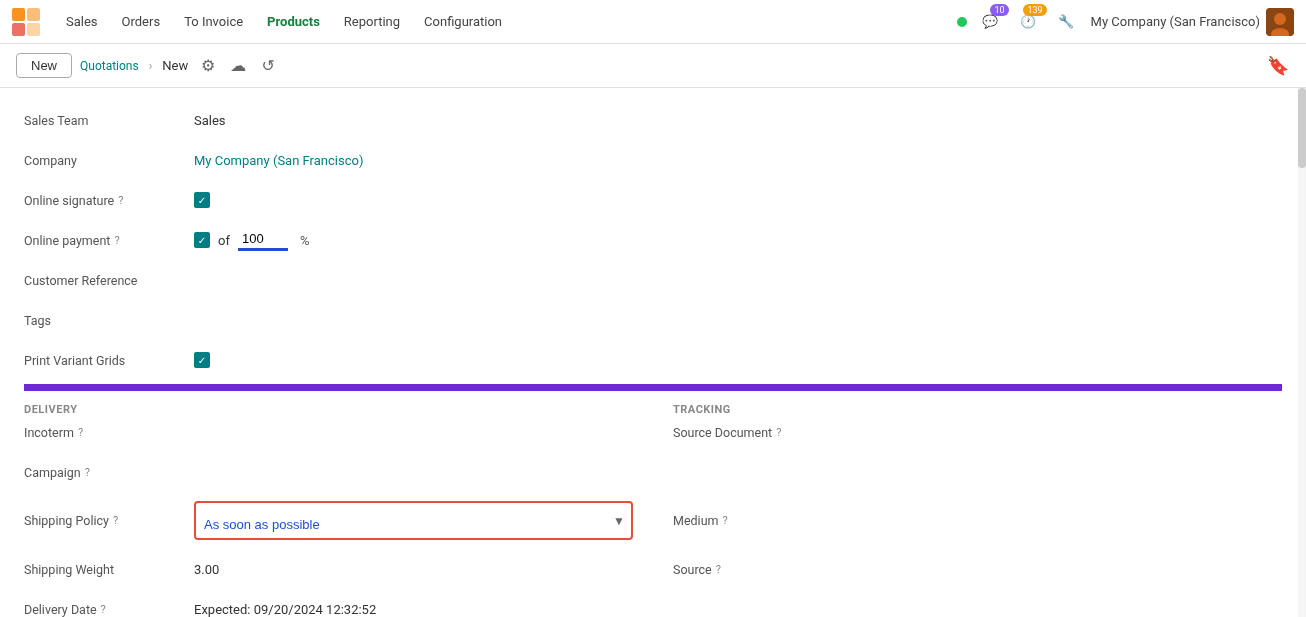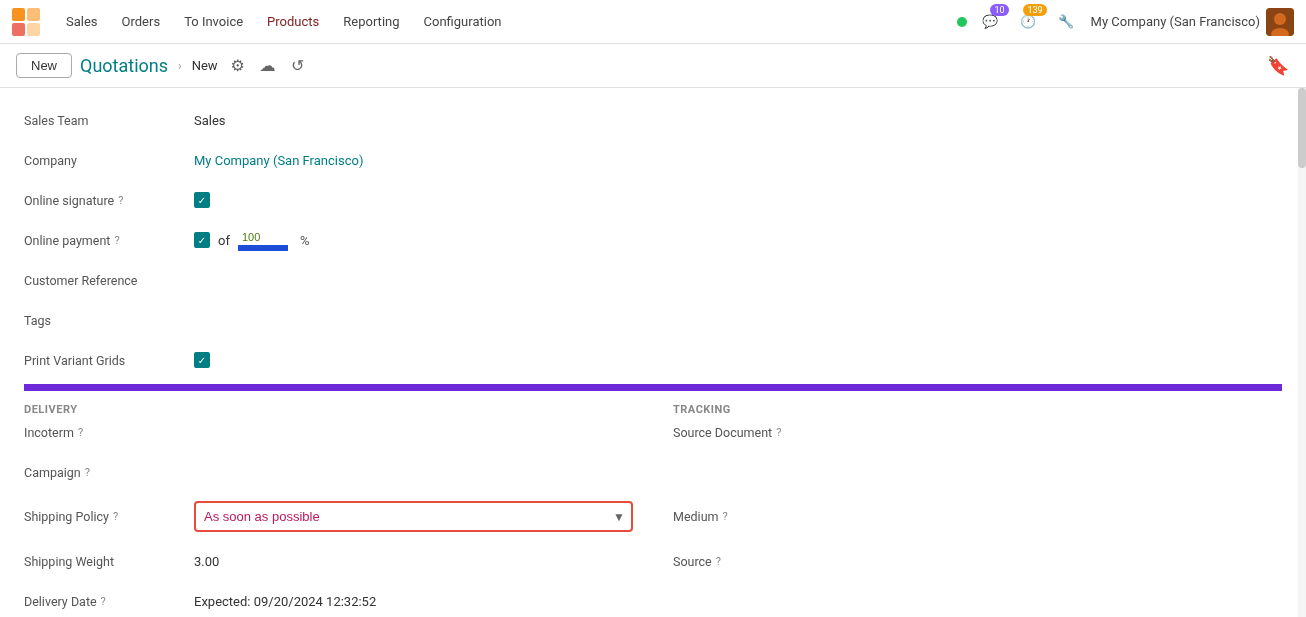--- a/index.html
+++ b/index.html
@@ -23,21 +23,21 @@
     .navbar-menu {
       display: flex; gap: 4px; align-items: center;
     }
     .navbar-item {
       padding: 6px 10px;
       color: #444;
       cursor: pointer;
       border-radius: 4px;
       font-size: 13px;
     }
-    .navbar-item.active { color: #7f1d1d; font-weight: 400; }
+    .navbar-item.active { color: #15803d; font-weight: 700; }
     .navbar-right {
       margin-left: auto;
       display: flex;
       align-items: center;
       gap: 10px;
     }
     .status-dot {
       width: 10px; height: 10px;
       background: #22c55e;
       border-radius: 50%;
@@ -86,21 +86,21 @@
     .btn-new {
       border: 1px solid #aaa;
       background: #fff;
       padding: 4px 14px;
       border-radius: 4px;
       font-size: 13px;
       cursor: pointer;
       color: #333;
     }
     .breadcrumb-sep { color: #999; font-size: 12px; margin: 0 2px; }
-    .breadcrumb-link { color: #017e84; cursor: pointer; font-size: 18px; }
+    .breadcrumb-link { color: #017e84; cursor: pointer; font-size: 12px; }
     .breadcrumb-current { color: #333; font-size: 13px; }
     .toolbar-icons {
       display: flex; align-items: center; gap: 6px;
     }
     .toolbar-icon {
       cursor: pointer; color: #666; font-size: 16px;
       width: 24px; height: 24px; display: flex; align-items: center; justify-content: center;
     }
     .toolbar-right { margin-left: auto; }
     .bookmark-icon { color: #888; font-size: 18px; cursor: pointer; }
@@ -148,26 +148,26 @@
       border-radius: 2px;
       display: inline-flex;
       align-items: center;
       justify-content: center;
       color: #fff;
       font-size: 10px;
       cursor: pointer;
     }
     .inline-input {
       border: none;
-      border-bottom: 6px solid #1d4ed8;
+      border-bottom: 3px solid #1d4ed8;
       outline: none;
-      font-size: 11px;
+      font-size: 13px;
       width: 50px;
       padding: 2px 4px;
-      color: #4d7c0f;
+      color: #000000;
     }
     .pct-label { color: #555; font-size: 13px; margin-left: 4px; }
     .section-header-row {
       display: grid;
       grid-template-columns: 1fr 1fr;
       gap: 0 40px;
       border-top: 7px solid #6d28d9;
       padding-top: 12px;
       margin-top: 8px;
     }
@@ -188,25 +188,26 @@
       border-radius: 4px;
       background: #fff;
       max-width: 460px;
       width: 100%;
     }
     .select-wrapper select {
       border: none;
       outline: none;
       background: transparent;
       font-size: 13px;
-      color: #be185d;
+      color: #1d4ed8;
       width: 100%;
       padding: 6px 40px 6px 8px;
       appearance: none;
       cursor: pointer;
+      margin-top: 8px;
     }
     .select-arrow {
       position: absolute;
       right: 6px;
       color: #666;
       pointer-events: none;
       font-size: 12px;
     }
 
     

